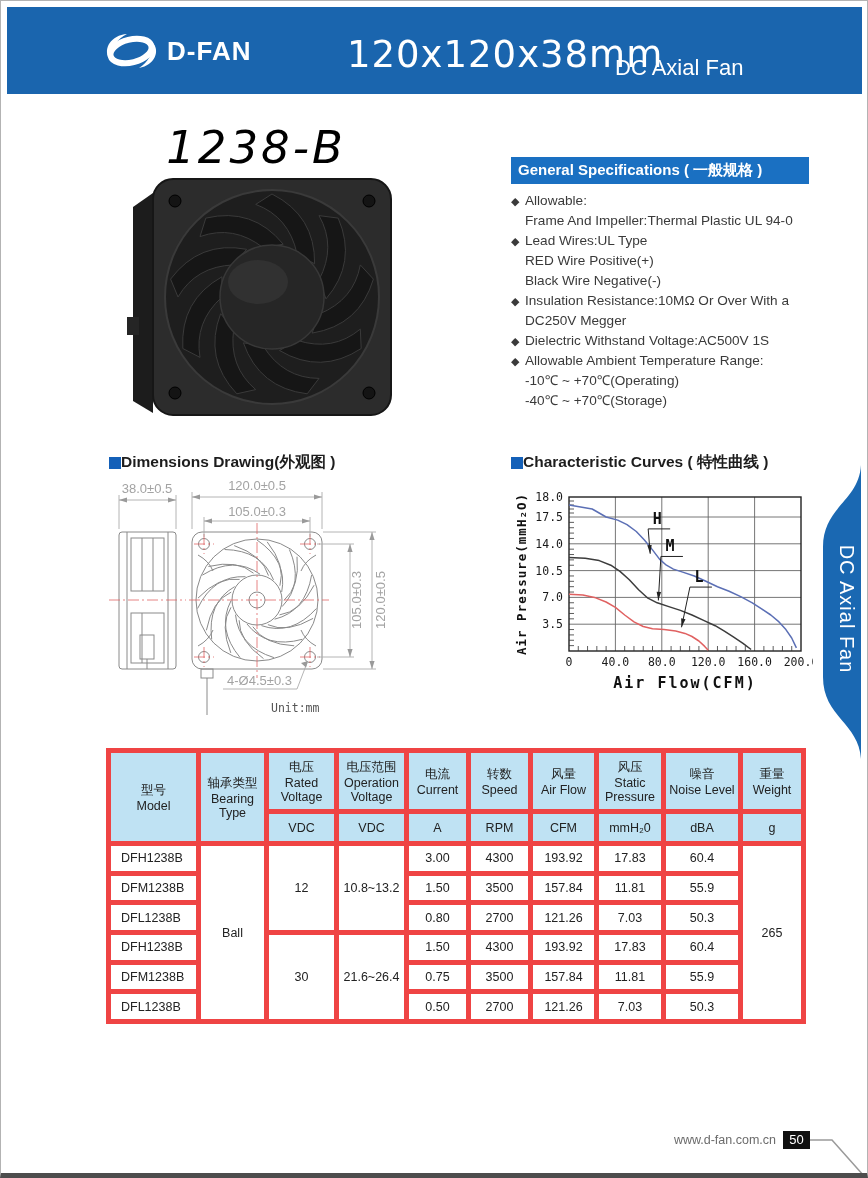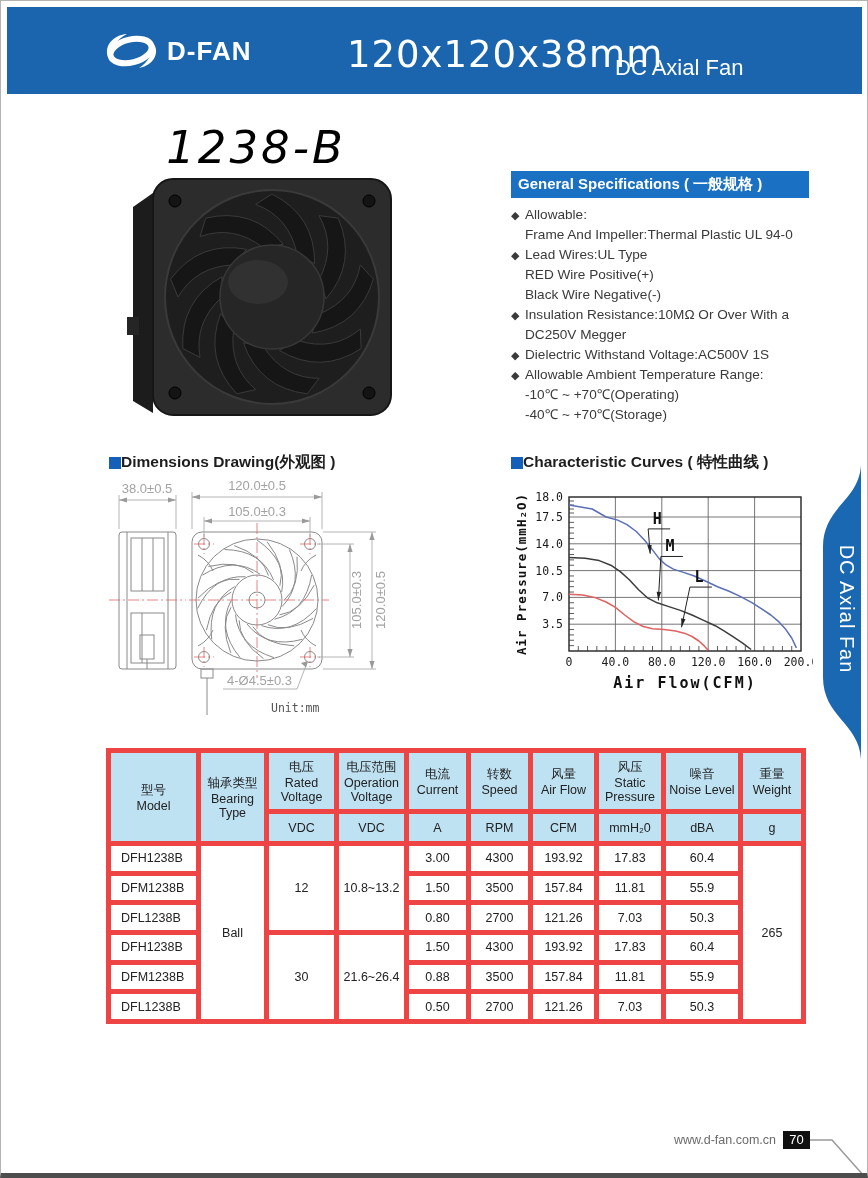--- a/index.html
+++ b/index.html
@@ -14,21 +14,21 @@
   .brand{position:absolute;left:96px;top:20px;display:flex;align-items:center;}
   .brand-text{color:#fff;font-size:26px;font-weight:bold;letter-spacing:1px;margin-left:6px;}
   .head-size{position:absolute;left:340px;top:26px;color:#fff;font-size:37px;font-weight:400;letter-spacing:1px;font-family:"DejaVu Sans",sans-serif;}
   .head-sub{position:absolute;left:608px;top:48px;color:#fff;font-size:22px;font-weight:400;}
 
   
   .product-title{position:absolute;left:130px;top:120px;width:250px;text-align:center;
         font-family:"DejaVu Sans",sans-serif;font-size:45px;color:#000000;letter-spacing:3px;font-style:italic;}
 
   
-  .gen-specs{position:absolute;left:510px;top:170px;width:298px;}
+  .gen-specs{position:absolute;left:510px;top:156px;width:298px;}
   .gen-bar{background:#1a70c2;color:#fff;font-size:15px;font-weight:bold;padding:4px 0 4px 7px;}
   .gen-list{margin-top:7px;font-size:13.6px;color:#3a3a3a;}
   .gen-line{display:flex;line-height:20px;}
   .gen-line .b{display:inline-block;width:14px;flex:none;font-size:11px;line-height:20px;}
 
   
   .sec-h{position:absolute;display:flex;align-items:center;font-size:15.5px;font-weight:600;color:#1d1d1d;}
   .sec-sq{width:12px;height:12px;background:#1460b8;flex:none;}
 
   
@@ -470,36 +470,36 @@
           <td rowspan="3">30</td>
           <td rowspan="3">21.6~26.4</td>
           <td>1.50</td>
           <td>4300</td>
           <td>193.92</td>
           <td>17.83</td>
           <td>60.4</td>
         </tr>
         <tr>
           <td class="model-cell">DFM1238B</td>
-          <td>0.88</td>
+          <td>0.75</td>
           <td>3500</td>
           <td>157.84</td>
           <td>11.81</td>
           <td>55.9</td>
         </tr>
         <tr>
           <td class="model-cell">DFL1238B</td>
           <td>0.50</td>
           <td>2700</td>
           <td>121.26</td>
           <td>7.03</td>
           <td>50.3</td>
         </tr>
       </tbody>
   </table>
 
   <div class="footer-site">www.d-fan.com.cn</div>
-  <div class="page-badge">70</div>
+  <div class="page-badge">50</div>
   <svg class="abs" style="left:809px;top:1130px;" width="55" height="46" viewBox="0 0 55 46">
     <polyline points="0,9 22,9 54,45" fill="none" stroke="#9a9a9a" stroke-width="1.5"></polyline>
   </svg>
 
 </div>
 
 </body></html>

